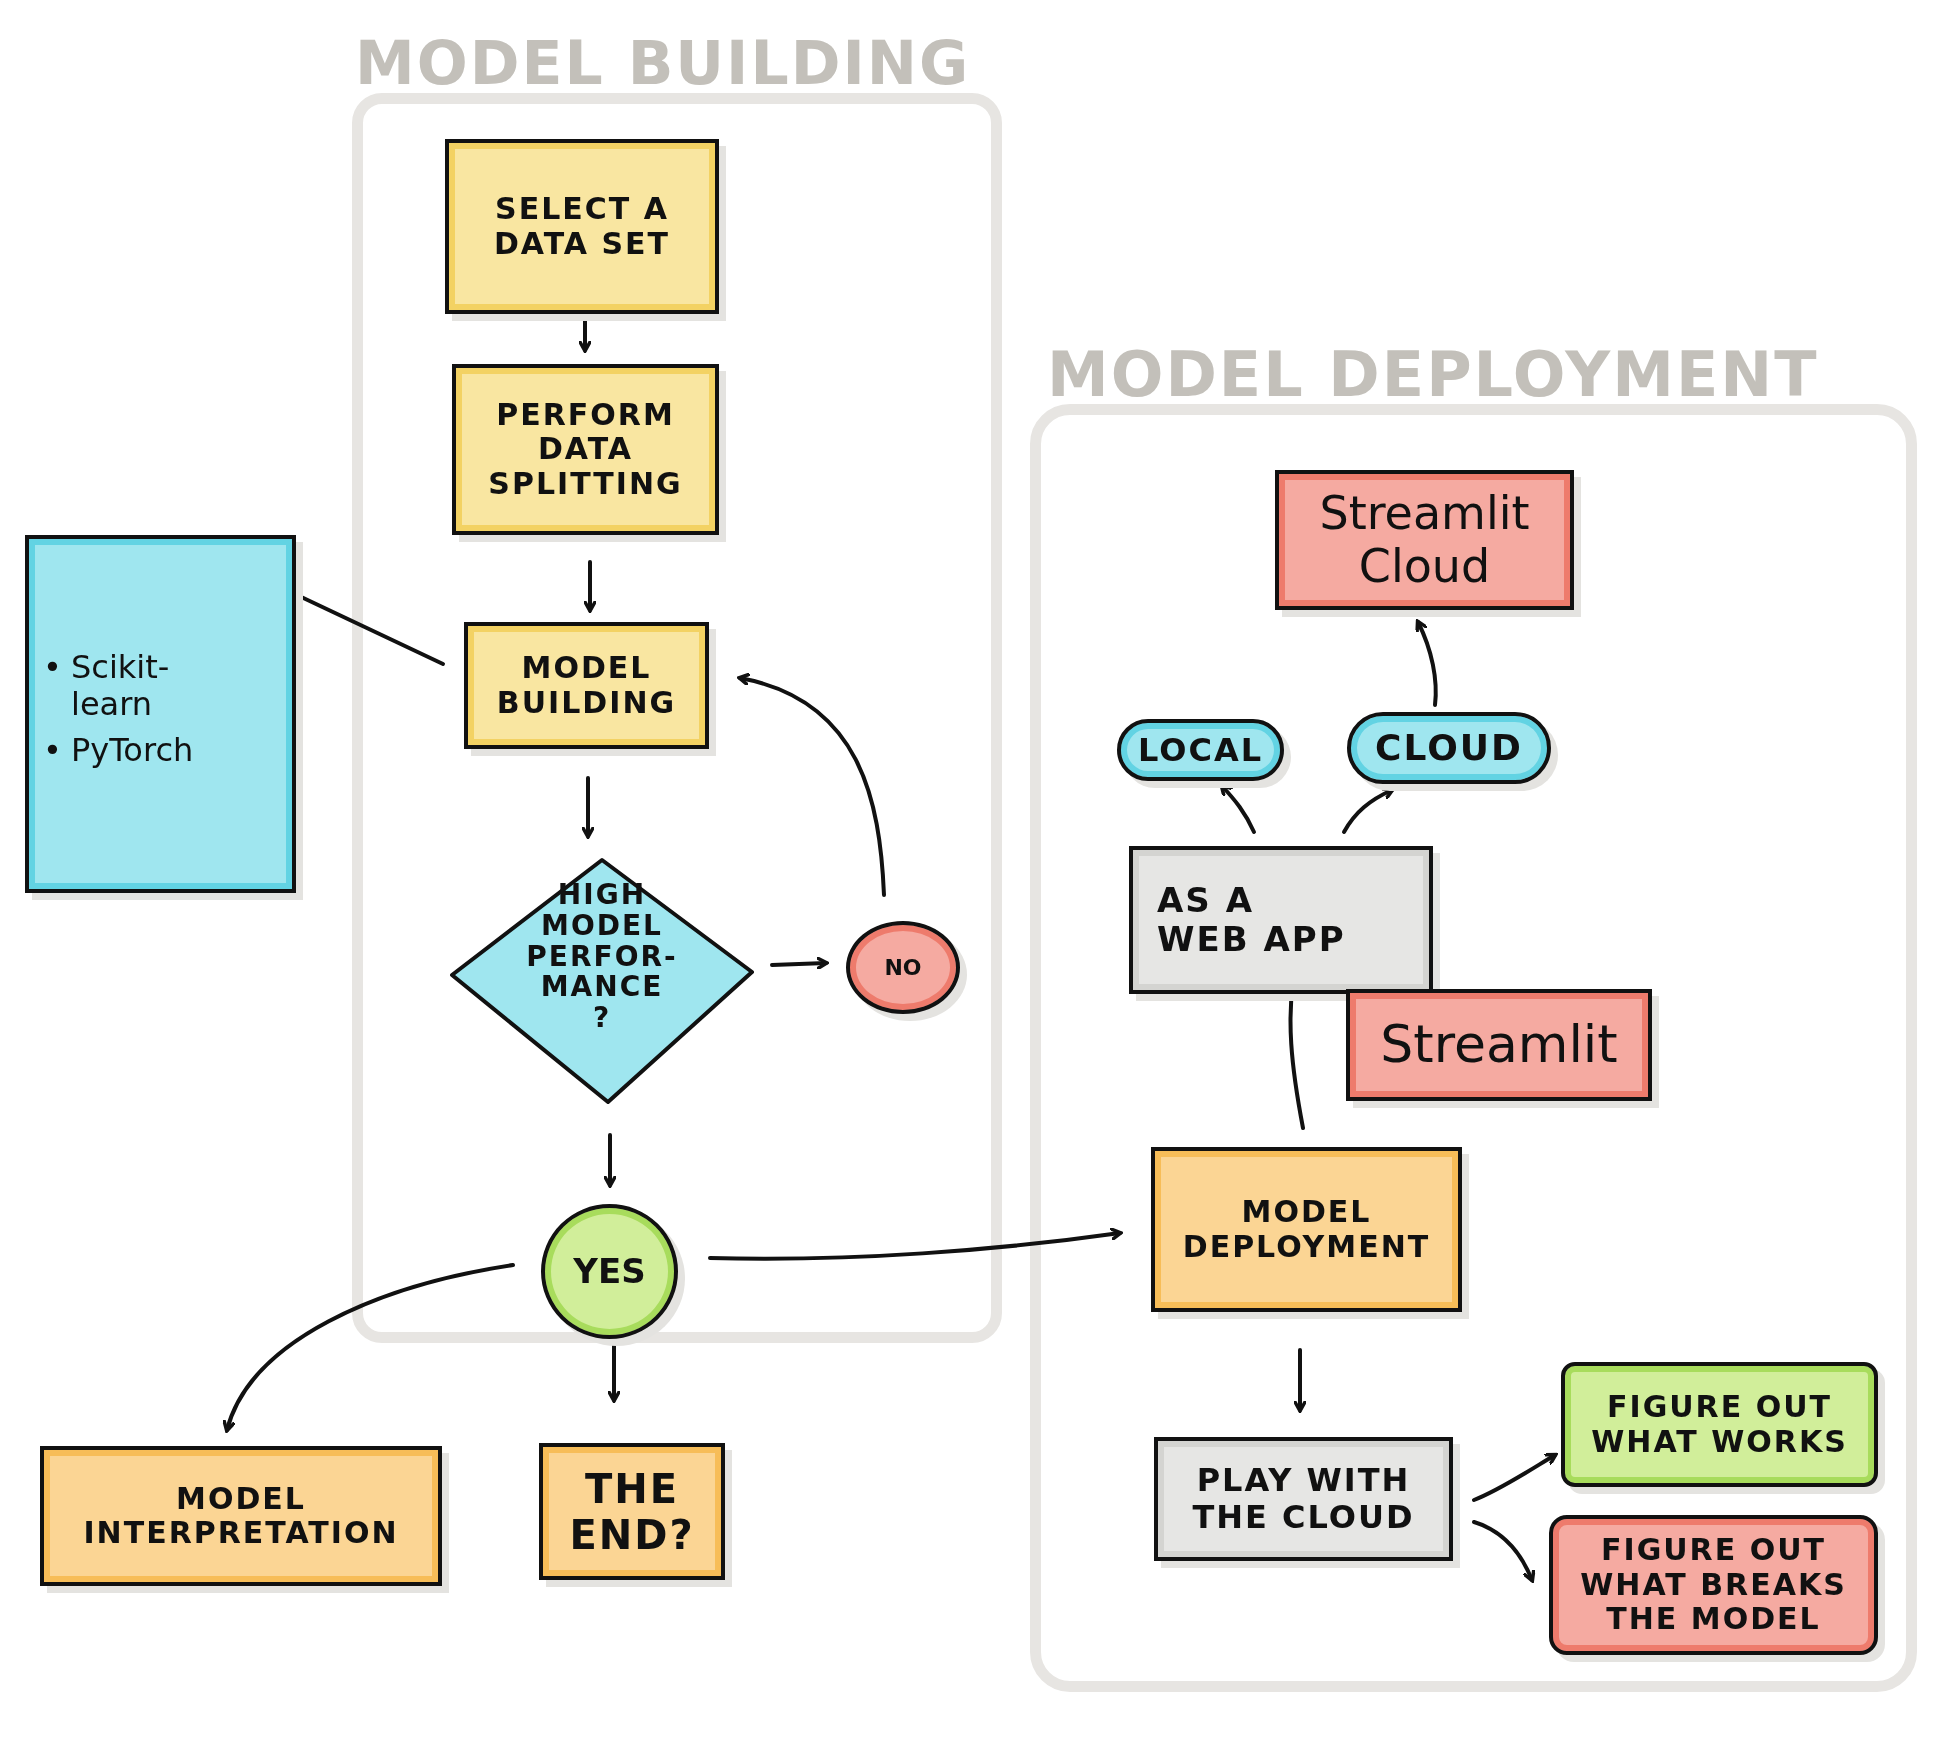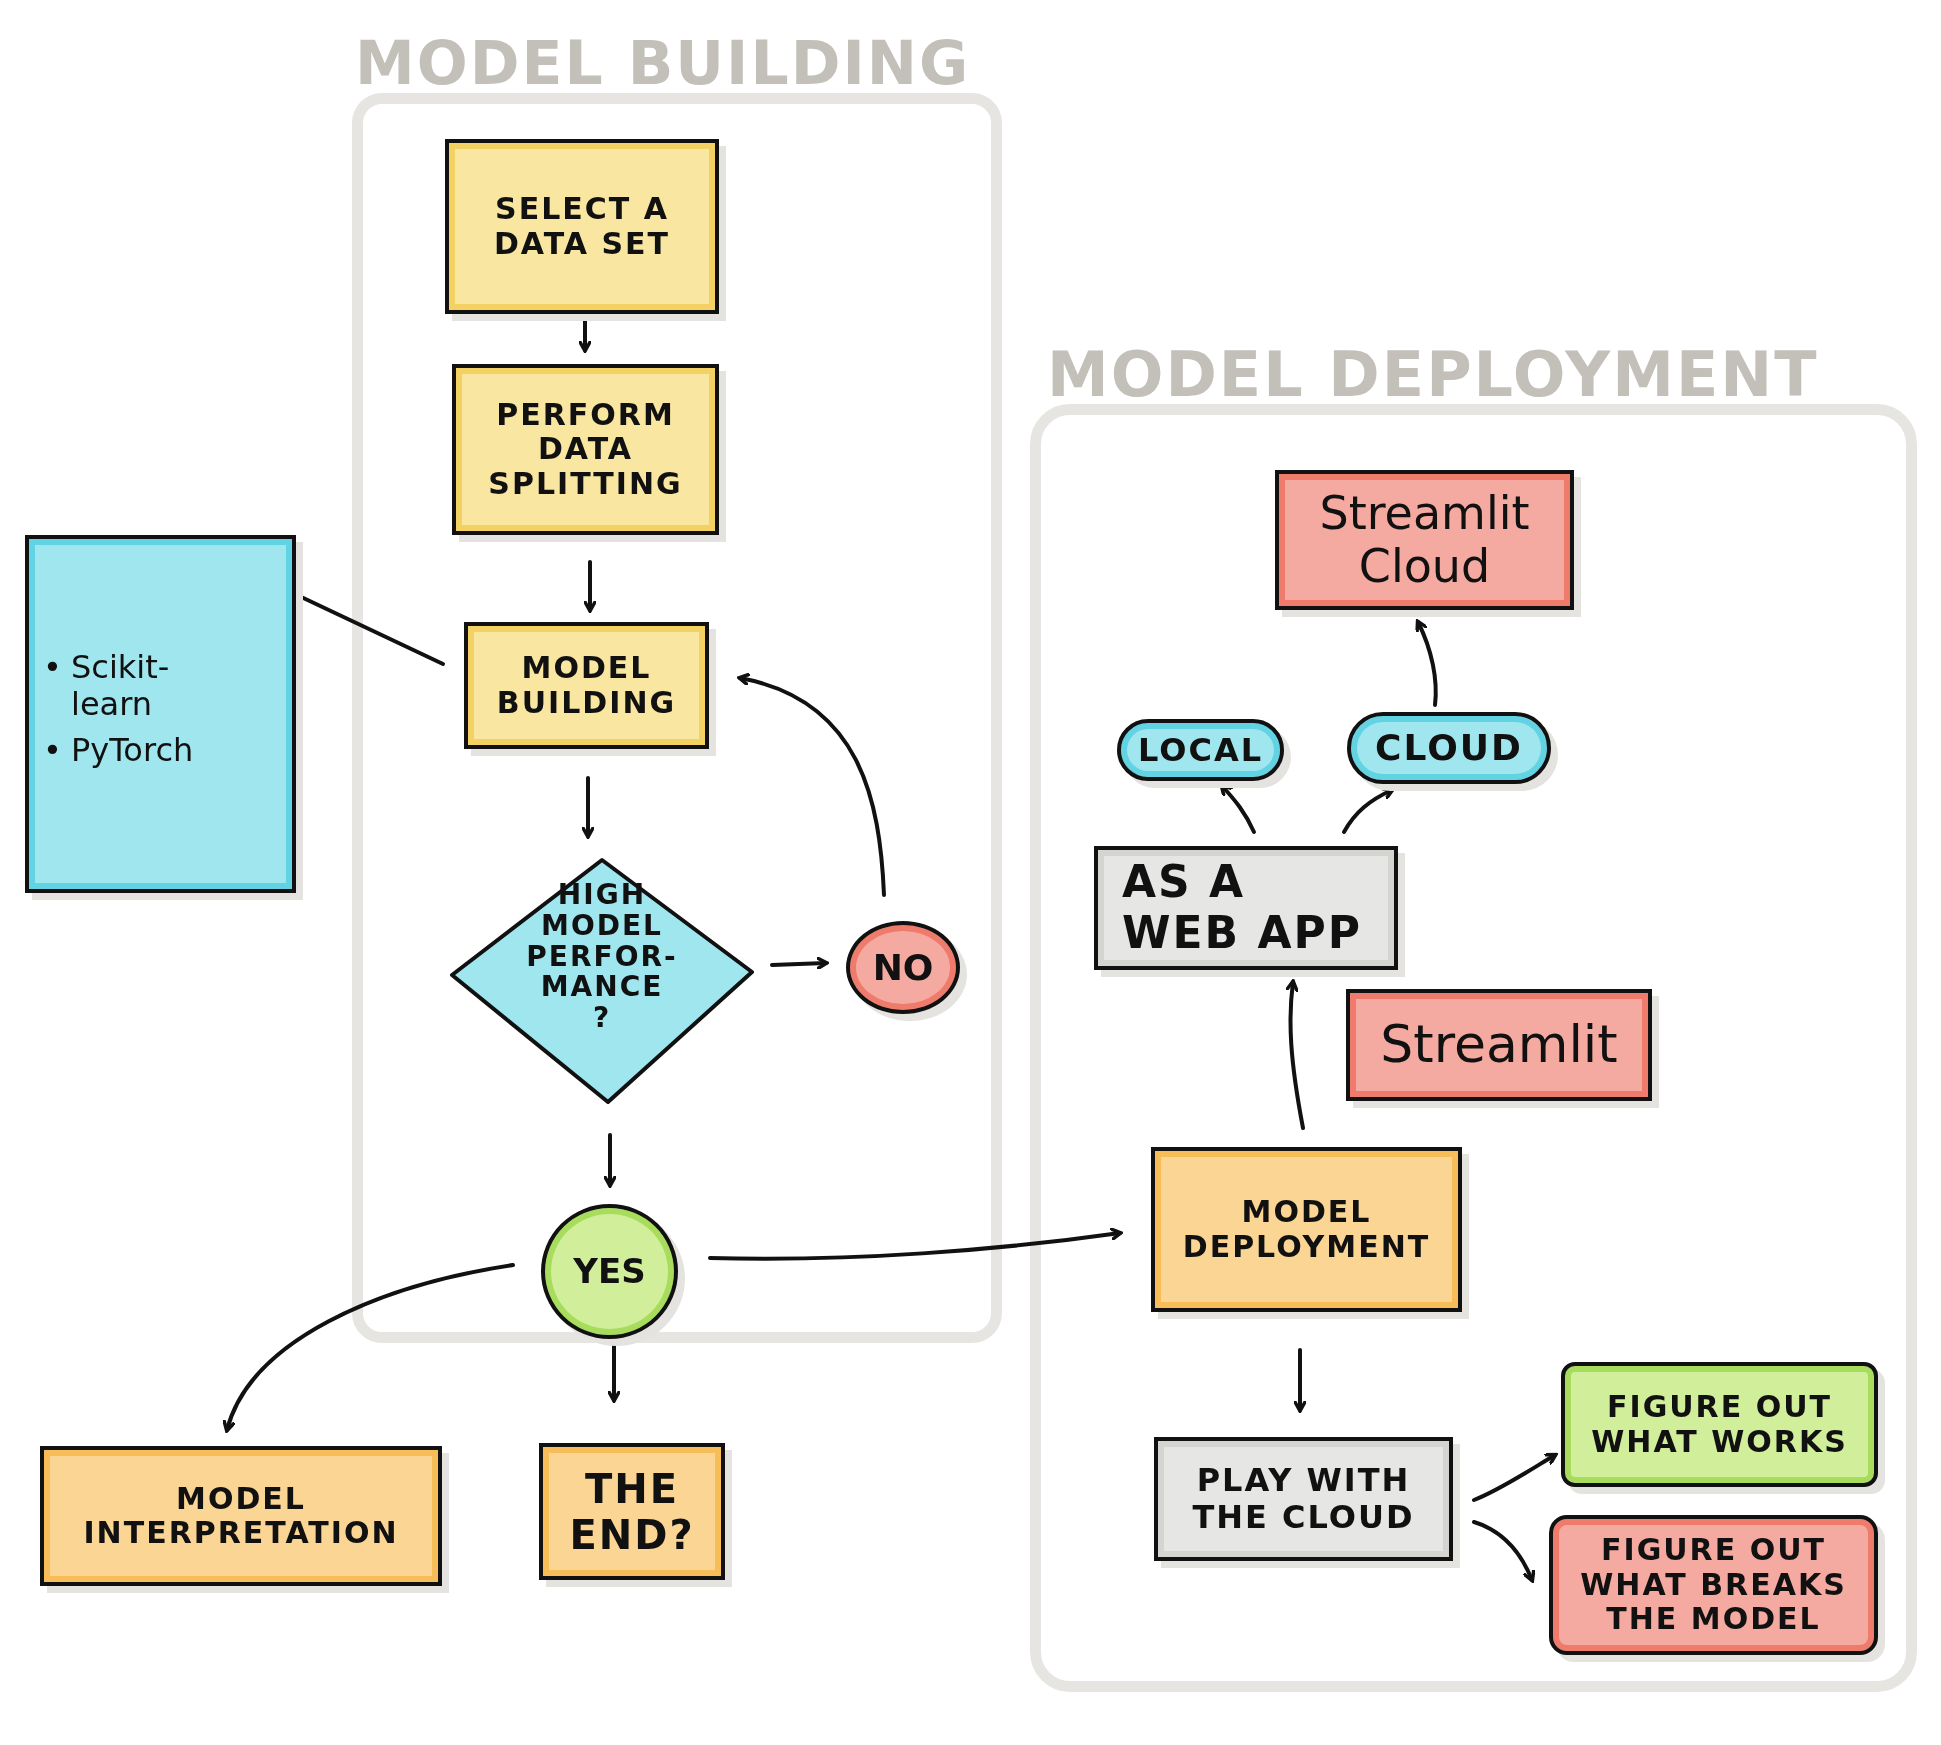--- a/index.html
+++ b/index.html
@@ -85,21 +85,21 @@
   <span>MODEL
 BUILDING</span>
 </div>
 
 <div id="diamond-label">HIGH
 MODEL
 PERFOR-
 MANCE
 ?</div>
 
-<div class="node red circle" style="left:846px; top:921px; width:114px; height:93px; font-size:36px;">
+<div class="node red circle" style="left:846px; top:921px; width:114px; height:93px; font-size:22px;">
   <span>NO</span>
 </div>
 <div class="node green circle" style="left:541px; top:1204px; width:137px; height:135px; font-size:34px;">
   <span>YES</span>
 </div>
 
 <div class="node cyan libs" style="left:25px; top:535px; width:271px; height:358px;">
   <ul>
     <li style="white-space:pre-line;">Scikit-
 learn</li>
@@ -119,21 +119,21 @@
 <div class="node red script" style="left:1275px; top:470px; width:299px; height:140px; font-size:46px;">
   <span>Streamlit
 Cloud</span>
 </div>
 <div class="node cyan pill caps" style="left:1117px; top:719px; width:167px; height:62px; font-size:32px;">
   <span>LOCAL</span>
 </div>
 <div class="node cyan pill caps" style="left:1347px; top:712px; width:204px; height:72px; font-size:36px;">
   <span>CLOUD</span>
 </div>
-<div class="node grey caps left-text" style="left:1094px; top:846px; width:304px; height:124px; font-size:44px;">
+<div class="node grey caps left-text" style="left:1129px; top:846px; width:304px; height:148px; font-size:34px;">
   <span>AS  A
 WEB APP</span>
 </div>
 <div class="node red script" style="left:1346px; top:989px; width:306px; height:112px; font-size:52px;">
   <span>Streamlit</span>
 </div>
 <div class="node orange caps" style="left:1151px; top:1147px; width:311px; height:165px; font-size:30px;">
   <span>MODEL
 DEPLOYMENT</span>
 </div>

